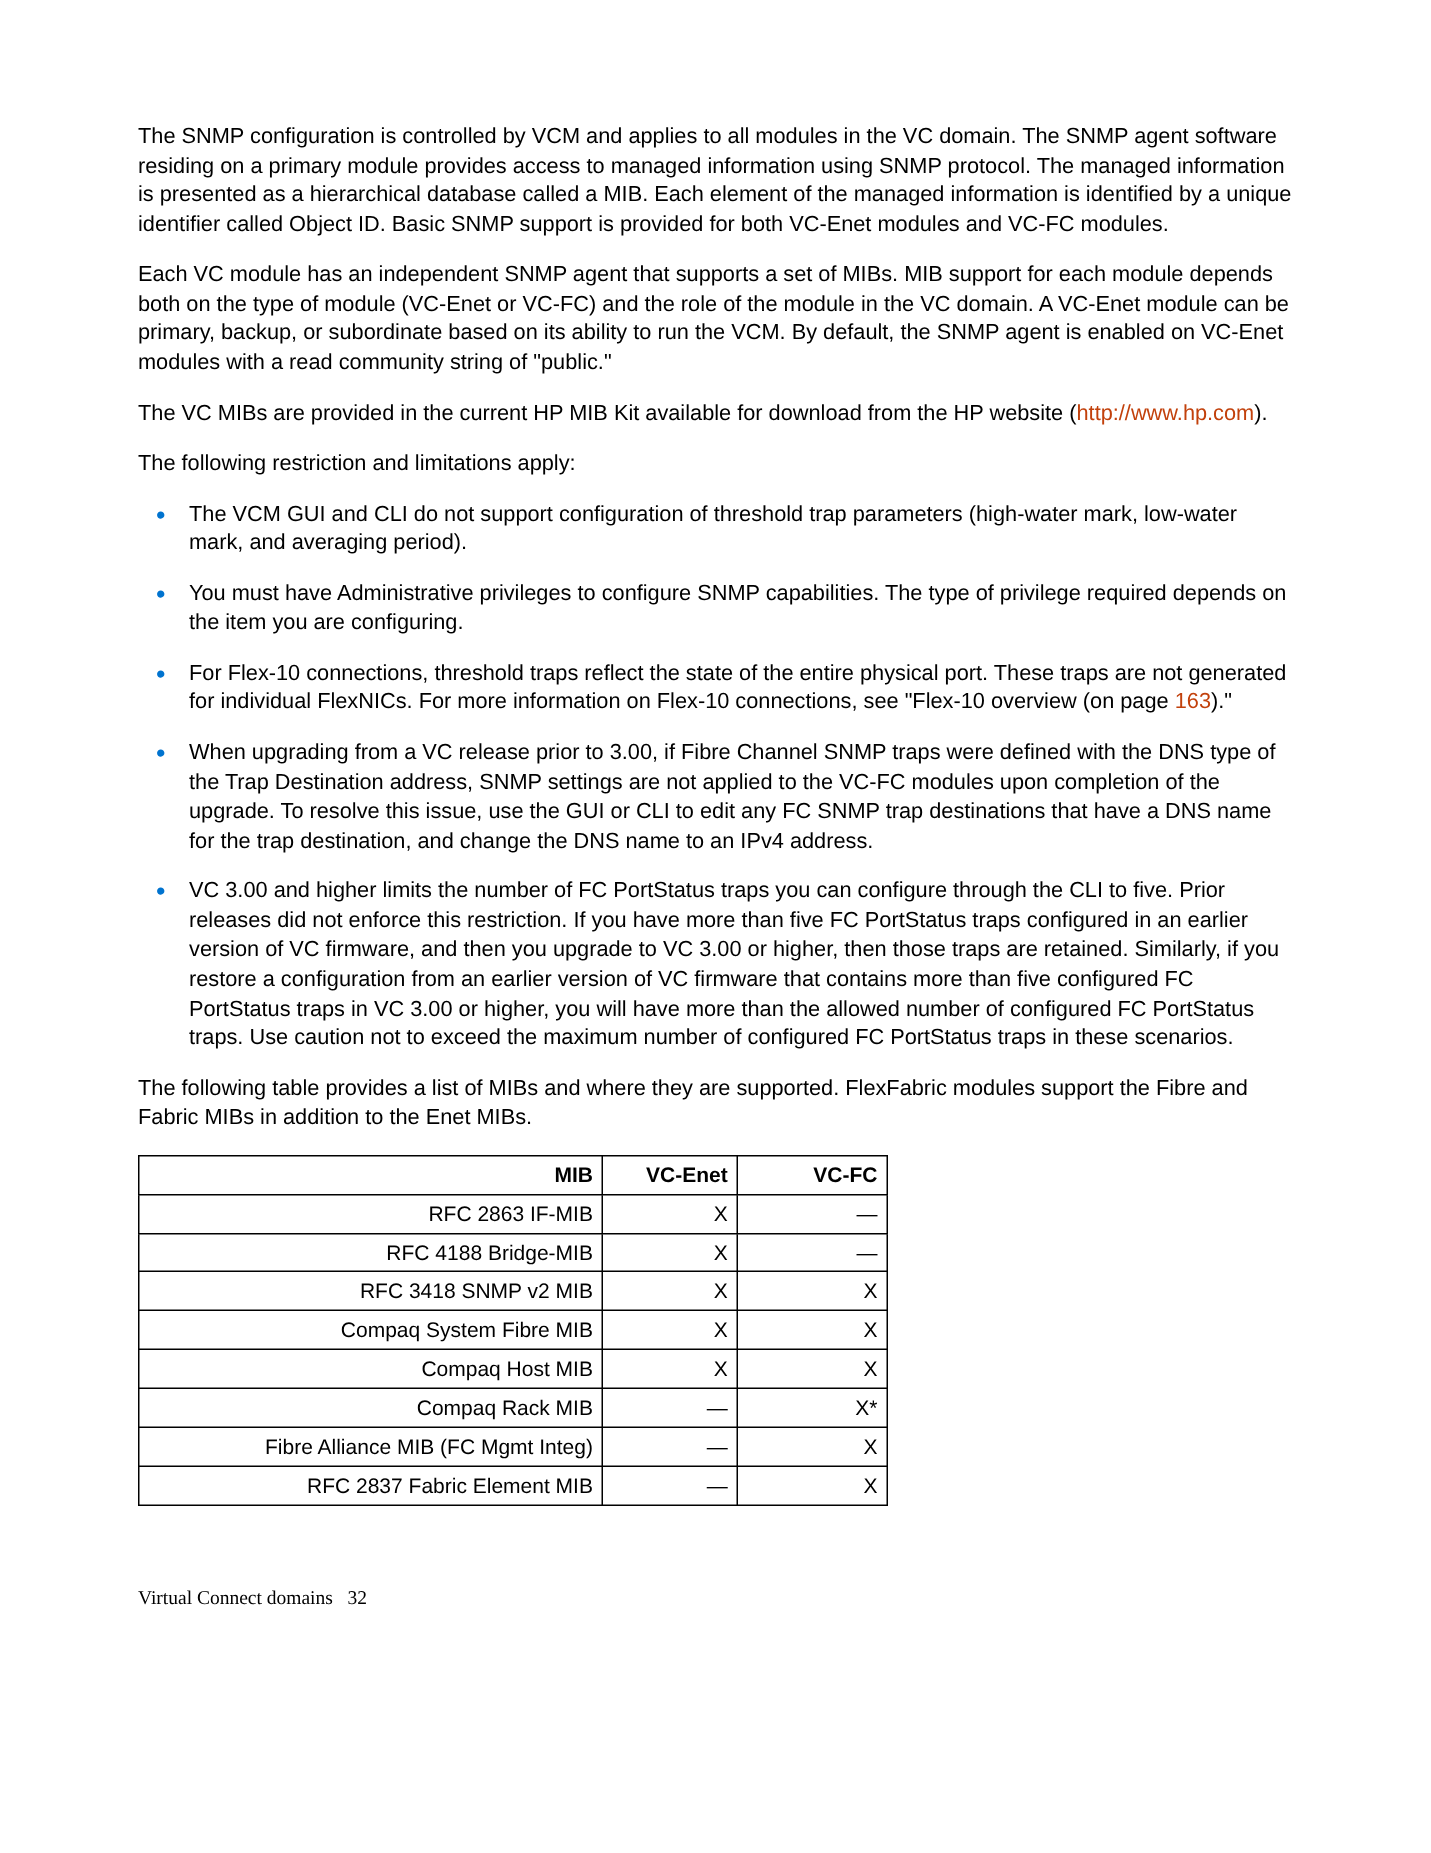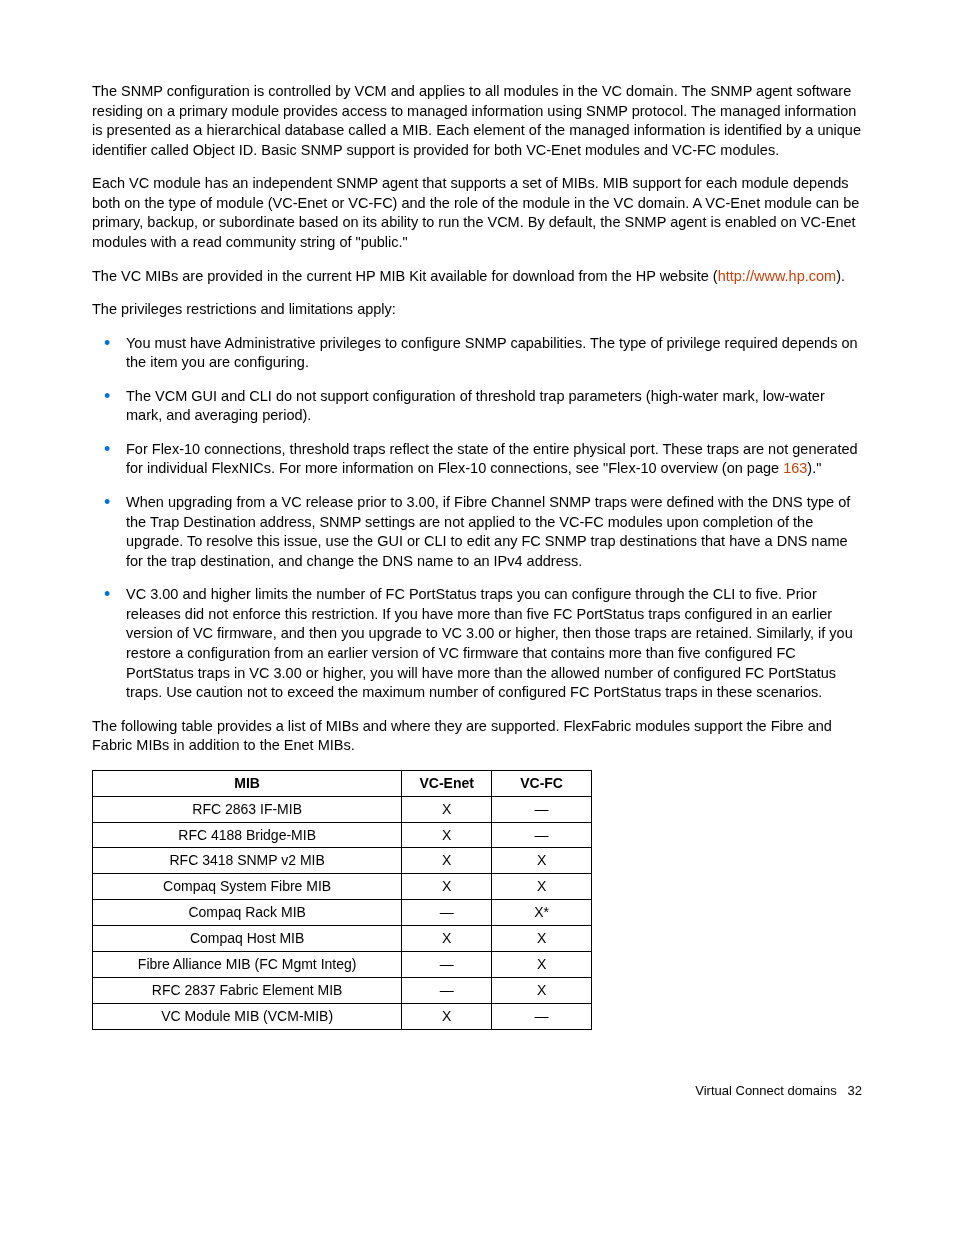--- a/index.html
+++ b/index.html
@@ -45,54 +45,54 @@
   }
   table.mib {
     border-collapse: collapse;
     width: 500px;
     margin-top: 2px;
     margin-bottom: 40px;
   }
   table.mib th, table.mib td {
     border: 1px solid #000;
     padding: 3px 6px 3px 6px;
-    text-align: center;
+    text-align: right;
     font-size: 14px;
     vertical-align: top;
   }
   table.mib th {
     font-weight: bold;
   }
   table.mib col.c1 { width: 310px; }
   table.mib col.c2 { width: 90px; }
   table.mib col.c3 { width: 100px; }
   .footer {
-    text-align: right;
     font-size: 13px;
     padding-top: 12px;
+    font-family: Liberation Serif, serif;
   }
 </style>
 </head>
 <body>
 
 <div class="page">
 
   <p>The SNMP configuration is controlled by VCM and applies to all modules in the VC domain. The SNMP agent software residing on a primary module provides access to managed information using SNMP protocol. The managed information is presented as a hierarchical database called a MIB. Each element of the managed information is identified by a unique identifier called Object ID. Basic SNMP support is provided for both VC-Enet modules and VC-FC modules.</p>
 
   <p>Each VC module has an independent SNMP agent that supports a set of MIBs. MIB support for each module depends both on the type of module (VC-Enet or VC-FC) and the role of the module in the VC domain. A VC-Enet module can be primary, backup, or subordinate based on its ability to run the VCM. By default, the SNMP agent is enabled on VC-Enet modules with a read community string of "public."</p>
 
   <p>
     <span>The VC MIBs are provided in the current HP MIB Kit available for download from the HP website (</span><a class="link">http://www.hp.com</a><span>).</span>
   </p>
 
-  <p>The privileges restrictions and limitations apply:</p>
+  <p>The following restriction and limitations apply:</p>
 
   <ul class="bullets">
+    <li>The VCM GUI and CLI do not support configuration of threshold trap parameters (high-water mark, low-water mark, and averaging period).</li>
     <li>You must have Administrative privileges to configure SNMP capabilities. The type of privilege required depends on the item you are configuring.</li>
-    <li>The VCM GUI and CLI do not support configuration of threshold trap parameters (high-water mark, low-water mark, and averaging period).</li>
     <li>
       <span>For Flex-10 connections, threshold traps reflect the state of the entire physical port. These traps are not generated for individual FlexNICs. For more information on Flex-10 connections, see "Flex-10 overview (on page </span><a class="link">163</a><span>)."</span>
     </li>
     <li>When upgrading from a VC release prior to 3.00, if Fibre Channel SNMP traps were defined with the DNS type of the Trap Destination address, SNMP settings are not applied to the VC-FC modules upon completion of the upgrade. To resolve this issue, use the GUI or CLI to edit any FC SNMP trap destinations that have a DNS name for the trap destination, and change the DNS name to an IPv4 address.</li>
     <li>VC 3.00 and higher limits the number of FC PortStatus traps you can configure through the CLI to five. Prior releases did not enforce this restriction. If you have more than five FC PortStatus traps configured in an earlier version of VC firmware, and then you upgrade to VC 3.00 or higher, then those traps are retained. Similarly, if you restore a configuration from an earlier version of VC firmware that contains more than five configured FC PortStatus traps in VC 3.00 or higher, you will have more than the allowed number of configured FC PortStatus traps. Use caution not to exceed the maximum number of configured FC PortStatus traps in these scenarios.</li>
   </ul>
 
   <p>The following table provides a list of MIBs and where they are supported. FlexFabric modules support the Fibre and Fabric MIBs in addition to the Enet MIBs.</p>
 
   <table class="mib">
@@ -123,44 +123,39 @@
           <td>RFC 3418 SNMP v2 MIB</td>
           <td>X</td>
           <td>X</td>
         </tr>
       <tr>
           <td>Compaq System Fibre MIB</td>
           <td>X</td>
           <td>X</td>
         </tr>
       <tr>
+          <td>Compaq Host MIB</td>
+          <td>X</td>
+          <td>X</td>
+        </tr>
+      <tr>
           <td>Compaq Rack MIB</td>
           <td>—</td>
           <td>X*</td>
-        </tr>
-      <tr>
-          <td>Compaq Host MIB</td>
-          <td>X</td>
-          <td>X</td>
         </tr>
       <tr>
           <td>Fibre Alliance MIB (FC Mgmt Integ)</td>
           <td>—</td>
           <td>X</td>
         </tr>
       <tr>
           <td>RFC 2837 Fabric Element MIB</td>
           <td>—</td>
           <td>X</td>
         </tr>
-      <tr>
-          <td>VC Module MIB (VCM-MIB)</td>
-          <td>X</td>
-          <td>—</td>
-        </tr>
     </tbody>
   </table>
 
   <div class="footer">
     <span>Virtual Connect domains</span>&nbsp;&nbsp;&nbsp;<span>32</span>
   </div>
 
 </div>
 
 </body></html>

